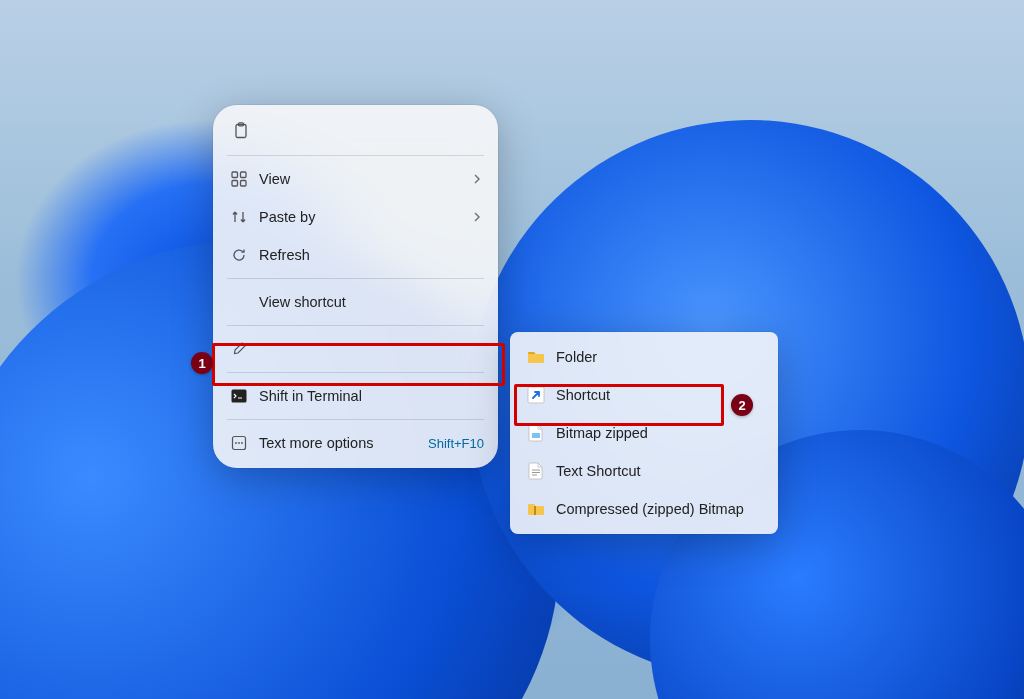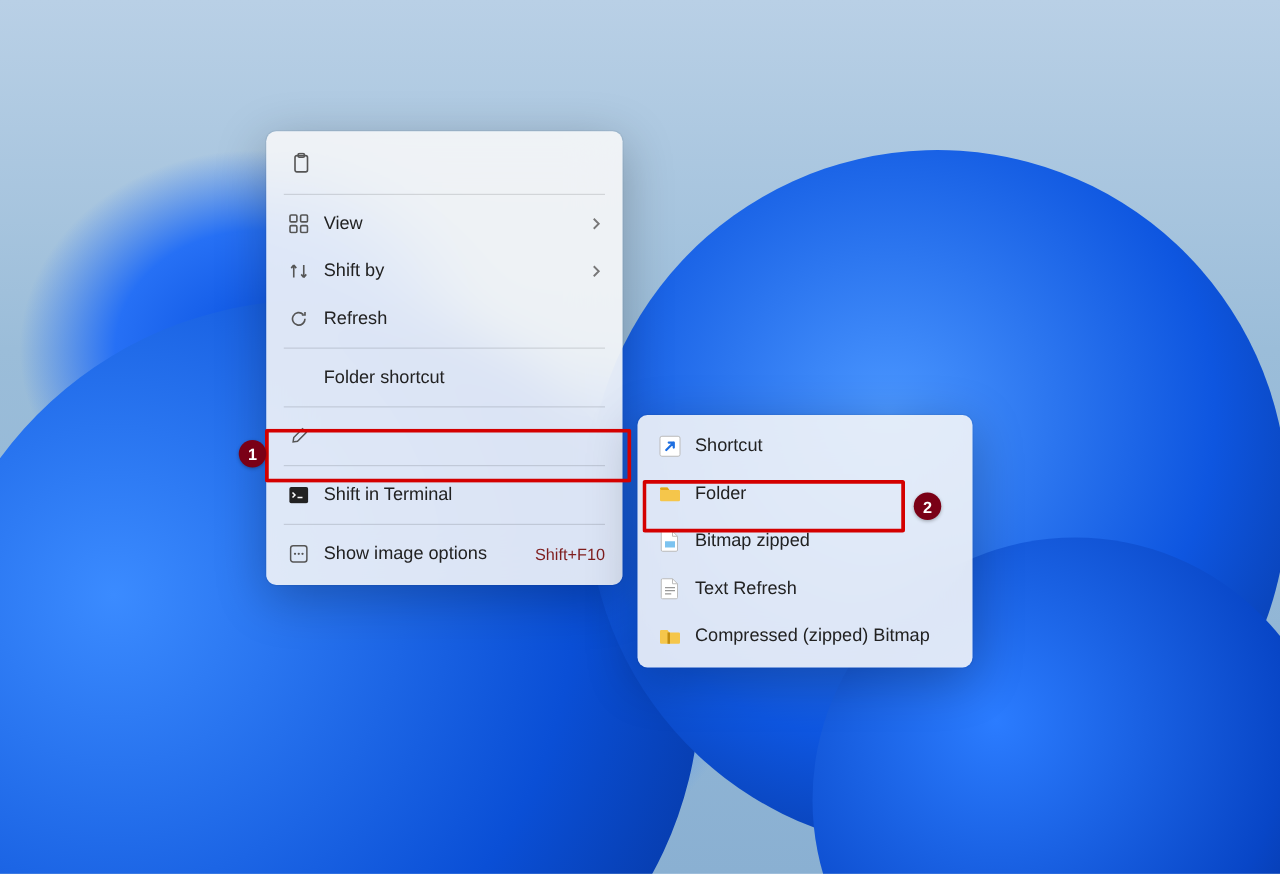--- a/index.html
+++ b/index.html
@@ -36,41 +36,41 @@
     position: absolute;
     width: 285px;
     background: rgba(248, 248, 248, 0.88);
     backdrop-filter: blur(20px);
     border-radius: 8px;
     box-shadow: 0 10px 40px rgba(0,0,0,0.25), 0 0 0 1px rgba(0,0,0,0.05);
     padding: 6px 6px;
     font-size: 14.5px;
     color: #222;
   }
-  .main-menu { left: 213px; top: 105px; }
+  .main-menu { left: 213px; top: 105px; border-radius: 24px; }
   .sub-menu  { left: 510px; top: 332px; width: 268px; }
 
   .menu-row {
     display: flex;
     align-items: center;
     height: 38px;
     border-radius: 4px;
     padding: 0 8px;
     position: relative;
   }
   .icon-col {
     width: 24px;
     display: flex;
     align-items: center;
     justify-content: center;
     margin-right: 8px;
     color: #555;
   }
   .label-col { flex: 1; }
-  .accel-col { color: #7f1d1d; font-size: 13px; margin-left: 8px; }
+  .accel-col { color: #0369a1; font-size: 13px; margin-left: 8px; }
   .chev-col  {
     width: 14px; display:flex; align-items:center; justify-content:center; color:#777;
   }
   .sep {
     height: 1px;
     background: rgba(0,0,0,0.12);
     margin: 4px 8px;
   }
   .top-row { height: 40px; padding: 0 10px; }
 
@@ -139,21 +139,21 @@
     </span>
   </div>
 
   <div class="menu-row">
     <span class="icon-col">
       <svg width="16" height="16" viewBox="0 0 16 16" fill="none" stroke="#555" stroke-width="1.3">
         <path d="M4 3v10M4 3l-2 2.5M4 3l2 2.5"></path>
           <path d="M12 13V3M12 13l-2-2.5M12 13l2-2.5"></path>
       </svg>
     </span>
-    <span class="label-col">Shift by</span>
+    <span class="label-col">Paste by</span>
     <span class="chev-col">
       <svg width="8" height="12" viewBox="0 0 8 12" fill="none" stroke="#777" stroke-width="1.5">
           <path d="M2 2l4 4-4 4"></path>
         </svg>
     </span>
   </div>
 
   <div class="menu-row">
     <span class="icon-col">
       <svg width="16" height="16" viewBox="0 0 16 16" fill="none" stroke="#555" stroke-width="1.3">
@@ -161,21 +161,21 @@
           <path d="M13 2.5V5h-2.5"></path>
       </svg>
     </span>
     <span class="label-col">Refresh</span>
   </div>
 
   <div class="sep"></div>
 
   <div class="menu-row">
     <span class="icon-col"></span>
-    <span class="label-col">Folder shortcut</span>
+    <span class="label-col">View shortcut</span>
   </div>
 
 
   <div class="sep"></div>
 
 
   <div class="menu-row">
     <span class="icon-col">
       <svg width="16" height="16" viewBox="0 0 16 16" fill="none" stroke="#555" stroke-width="1.2">
         <path d="M11 2l3 3-7 7-3.5.5.5-3.5z"></path>
@@ -199,46 +199,46 @@
 
   <div class="menu-row">
     <span class="icon-col">
       <svg width="16" height="16" viewBox="0 0 16 16" fill="none" stroke="#555" stroke-width="1.2">
         <rect x="1.5" y="1.5" width="13" height="13" rx="2"></rect>
         <circle cx="5" cy="8" r="0.9" fill="#555" stroke="none"></circle>
         <circle cx="8" cy="8" r="0.9" fill="#555" stroke="none"></circle>
         <circle cx="11" cy="8" r="0.9" fill="#555" stroke="none"></circle>
       </svg>
     </span>
-    <span class="label-col">Show image options</span>
+    <span class="label-col">Text more options</span>
     <span class="accel-col">Shift+F10</span>
   </div>
 
 </div>
 
 <div class="context-menu sub-menu">
+
+  <div class="menu-row">
+    <span class="icon-col">
+      <svg class="folder-ic" viewBox="0 0 18 14">
+        <path d="M1 3a1 1 0 011-1h5l1.5 2H16a1 1 0 011 1v7a1 1 0 01-1 1H2a1 1 0 01-1-1z" fill="#f5c64b"></path>
+        <path d="M1 3a1 1 0 011-1h5l1.5 2H2z" fill="#e0a81a"></path>
+      </svg>
+    </span>
+    <span class="label-col">Folder</span>
+  </div>
 
   <div class="menu-row">
     <span class="icon-col">
       <svg width="18" height="18" viewBox="0 0 18 18">
         <rect x="1" y="1" width="16" height="16" rx="1.5" fill="#fff" stroke="#bbb" stroke-width="0.8"></rect>
         <path d="M6 12l6-6M12 6h-4M12 6v4" stroke="#1e6fe0" stroke-width="1.8" fill="none" stroke-linecap="round"></path>
       </svg>
     </span>
     <span class="label-col">Shortcut</span>
-  </div>
-
-  <div class="menu-row">
-    <span class="icon-col">
-      <svg class="folder-ic" viewBox="0 0 18 14">
-        <path d="M1 3a1 1 0 011-1h5l1.5 2H16a1 1 0 011 1v7a1 1 0 01-1 1H2a1 1 0 01-1-1z" fill="#f5c64b"></path>
-        <path d="M1 3a1 1 0 011-1h5l1.5 2H2z" fill="#e0a81a"></path>
-      </svg>
-    </span>
-    <span class="label-col">Folder</span>
   </div>
 
   <div class="menu-row">
     <span class="icon-col">
       <svg class="file-ic" viewBox="0 0 16 18">
         <path d="M2 1h8l4 4v11a1 1 0 01-1 1H2a1 1 0 01-1-1V2a1 1 0 011-1z" fill="#fff" stroke="#bbb" stroke-width="0.8"></path>
         <path d="M10 1v4h4" fill="none" stroke="#bbb" stroke-width="0.8"></path>
         <rect x="4" y="9" width="8" height="5" fill="#7cc3f0"></rect>
       </svg>
     </span>
@@ -246,21 +246,21 @@
   </div>
 
   <div class="menu-row">
     <span class="icon-col">
       <svg class="file-ic" viewBox="0 0 16 18">
         <path d="M2 1h8l4 4v11a1 1 0 01-1 1H2a1 1 0 01-1-1V2a1 1 0 011-1z" fill="#fff" stroke="#bbb" stroke-width="0.8"></path>
         <path d="M10 1v4h4" fill="none" stroke="#bbb" stroke-width="0.8"></path>
         <path d="M4 8h8M4 10.5h8M4 13h5" stroke="#999" stroke-width="1"></path>
       </svg>
     </span>
-    <span class="label-col">Text Refresh</span>
+    <span class="label-col">Text Shortcut</span>
   </div>
 
   <div class="menu-row">
     <span class="icon-col">
       <svg class="folder-ic" viewBox="0 0 18 14">
         <path d="M1 3a1 1 0 011-1h5l1.5 2H16a1 1 0 011 1v7a1 1 0 01-1 1H2a1 1 0 01-1-1z" fill="#f5c64b"></path>
         <rect x="7" y="4" width="2" height="9" fill="#c28c0f"></rect>
       </svg>
     </span>
     <span class="label-col">Compressed (zipped) Bitmap</span>

